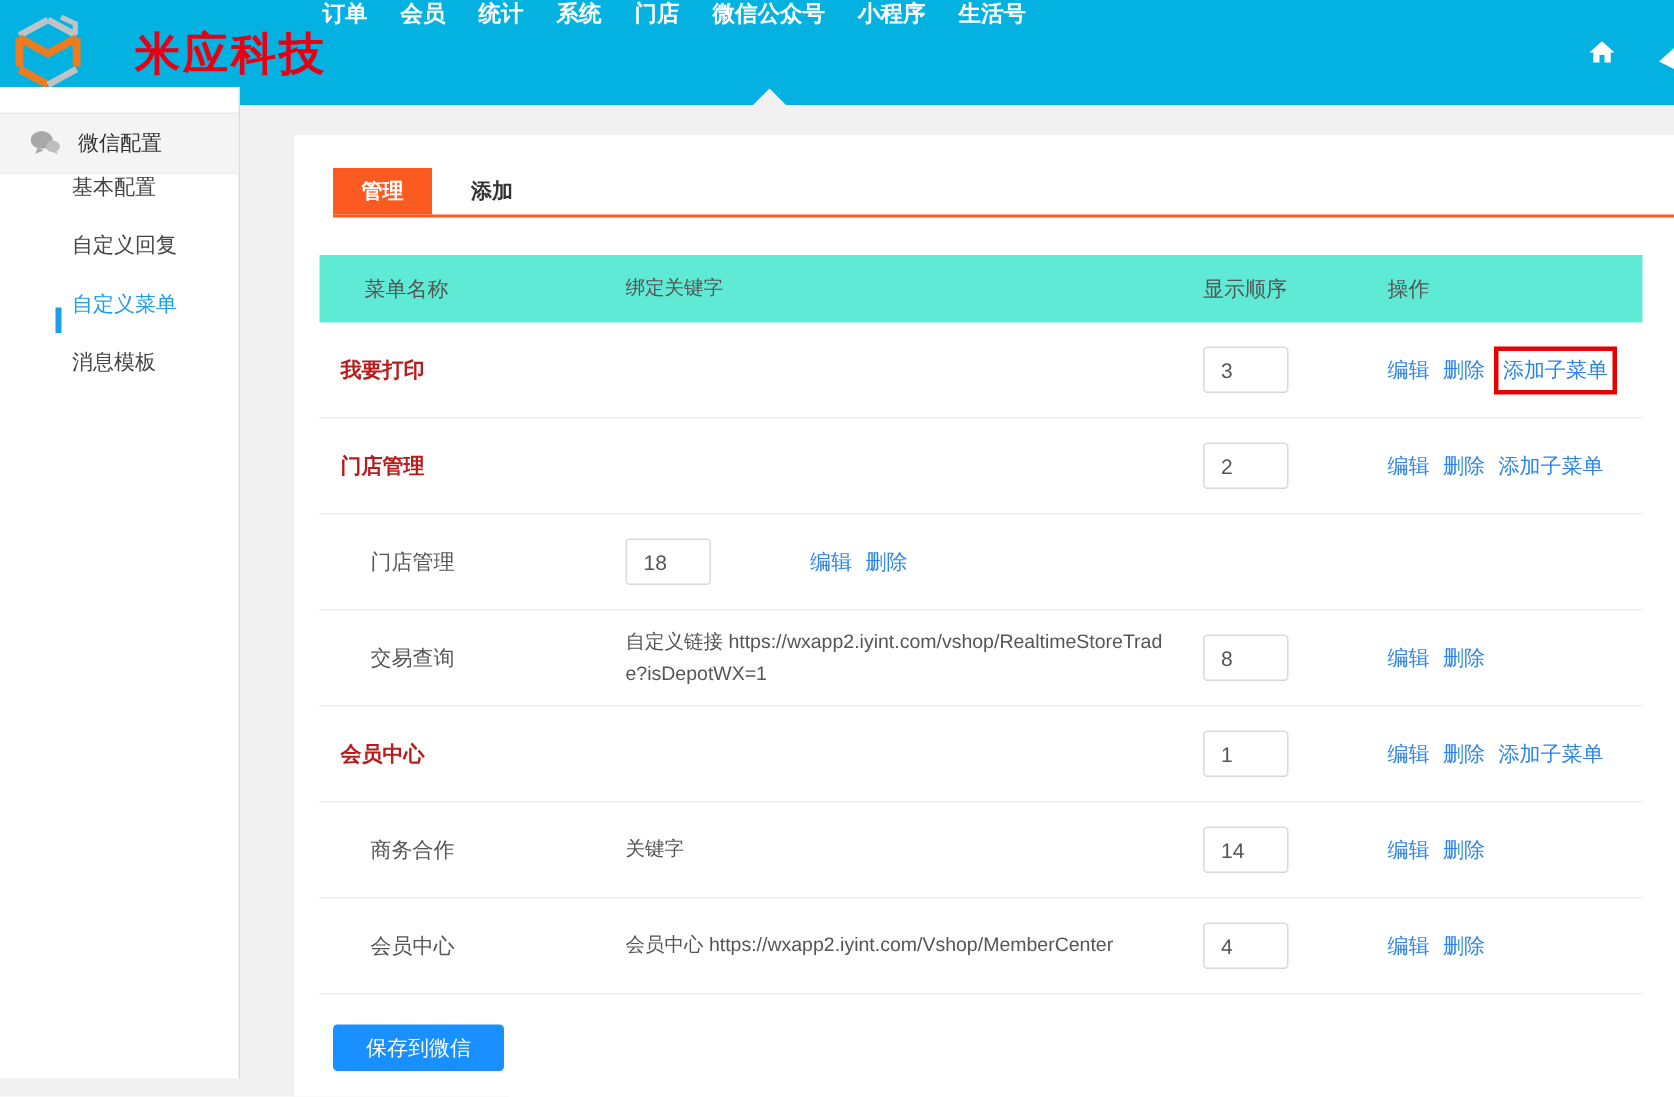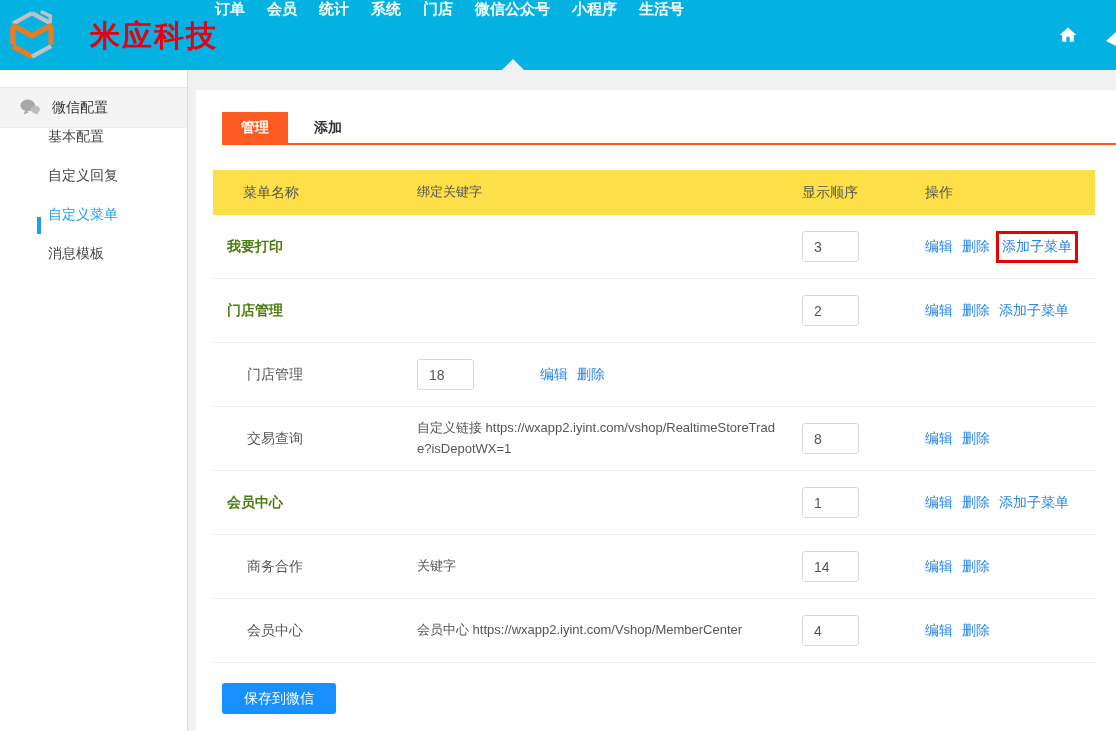--- a/index.html
+++ b/index.html
@@ -34,21 +34,21 @@
     border-bottom:11px solid #f1f1f2;
   }
   .home-ic { position:absolute; left:1058px; top:25px; cursor:pointer; }
   .edge-ic {
     position:absolute; right:0; top:32px; width:0; height:0;
     border-top:9px solid transparent; border-bottom:5px solid transparent;
     border-right:10px solid #ffffff;
   }
   
   .sidebar {
-    position:absolute; left:0; top:70px; width:188px; height:661px;
+    position:absolute; left:0; top:58px; width:160px; height:661px;
     background:#ffffff; border-right:1px solid #dcdcdc;
   }
   .side-spacer { height:18px; border-bottom:1px solid #e8e8e8; }
   .side-section {
     height:40px; background:#f4f4f4; border-bottom:1px solid #ededed;
     display:flex; align-items:center; padding-left:20px; gap:12px;
     font-size:14px; color:#333; cursor:pointer;
   }
   .side-item {
     height:39px; display:flex; align-items:flex-start; padding-left:48px;
@@ -68,30 +68,30 @@
     display:flex; align-items:flex-end;font-weight:bold;
   }
   .tab {
     height:31px; line-height:31px; padding:0 19px; font-size:14px; cursor:pointer;
   }
   .tab.active { background:#fb5b20; color:#ffffff; }
   .tab.plain { color:#333; padding:0 26px; }
   
   .tbl { margin:25px 21px 0 17px; }
   .thead {
-    display:flex; align-items:center; height:45px; background:#fde047;
+    display:flex; align-items:center; height:45px; background:#5eead4;
     color:#555; font-size:14px;
   }
   .trow {
     display:flex; align-items:center; min-height:64px;
     border-bottom:1px solid #ececec; font-size:14px;
   }
   .c-name { width:204px; flex:none; }
   .thead .c-name { padding-left:30px; }
-  .trow.lvl1 .c-name { padding-left:14px; font-weight:bold; color:#4d7c0f; }
+  .trow.lvl1 .c-name { padding-left:14px; font-weight:bold; color:#b91c1c; }
   .trow.lvl2 .c-name { padding-left:34px; color:#555; }
   .c-key  { width:385px; flex:none; color:#555; font-size:13px; line-height:1.55;
             word-break:break-all; padding-right:14px; }
   .c-ord  { width:123px; flex:none; }
   .c-act  { flex:1; display:flex; align-items:center; gap:9px; }
   .order-input {
     width:57px; height:31px; border:1px solid #d9d9d9; border-radius:3px;
     padding-left:11px; font-size:14px; color:#555; background:#fff; outline:none;
     font-family:"Liberation Sans", sans-serif;
   }

